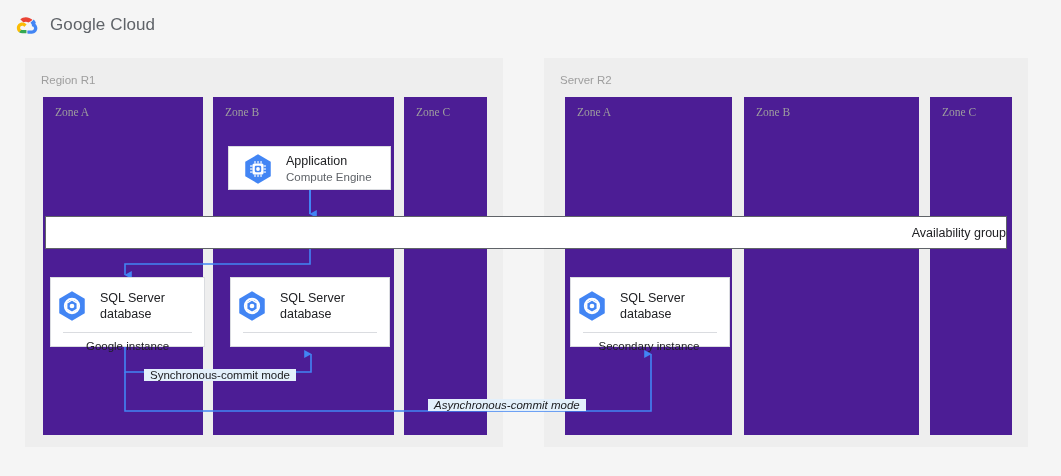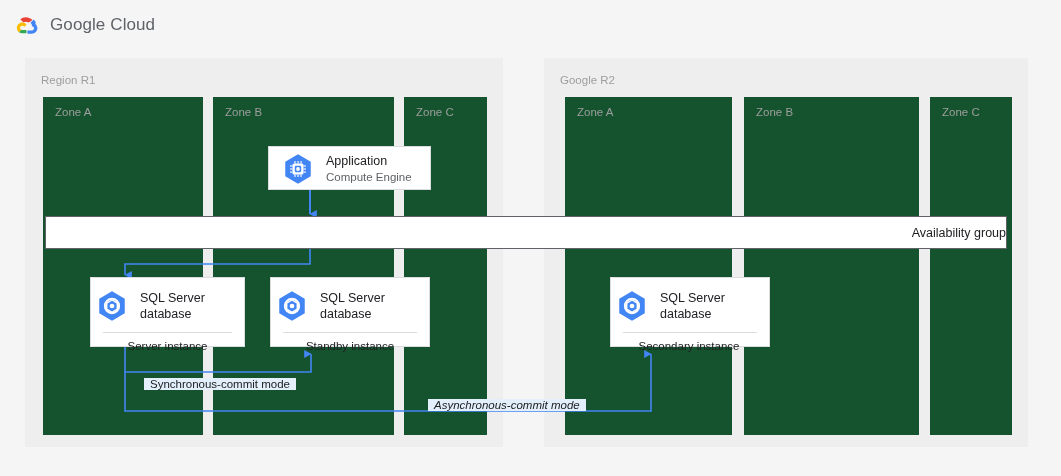--- a/index.html
+++ b/index.html
@@ -51,39 +51,39 @@
   }
   .region-label {
     position: absolute;
     left: 16px;
     top: 16px;
     font-size: 11.5px;
     color: #9e9e9e;
   }
   .zone {
     position: absolute;
-    background: #14532d;
-    box-sizing: border-box;
+    background: #4c1d95;
+    box-sizing: border-box;
+    font-family: Liberation Serif, serif;
   }
   .zone-label {
     position: absolute;
     left: 12px;
     top: 9px;
     font-size: 11.5px;
     color: #9e9e9e;
   }
 
   
   .card {
     position: absolute;
     background: #ffffff;
     border: 1px solid #dadce0;
     box-sizing: border-box;
     z-index: 6;
-    margin-left: 40px;
   }
   .card-main {
     display: flex;
     align-items: center;
     padding: 10px 12px 8px 12px;
     box-sizing: border-box;
   }
   .card-icon {
     width: 34px;
     height: 34px;
@@ -174,21 +174,21 @@
     <div class="zone-label">Zone A</div>
   </div>
   <div class="zone" style="left:213px; top:97px; width:181px; height:338px;">
     <div class="zone-label">Zone B</div>
   </div>
   <div class="zone" style="left:404px; top:97px; width:83px; height:338px;">
     <div class="zone-label">Zone C</div>
   </div>
 
   <div class="region" style="left:544px; top:58px; width:484px; height:389px;">
-    <div class="region-label">Google R2</div>
+    <div class="region-label">Server R2</div>
   </div>
   <div class="zone" style="left:565px; top:97px; width:167px; height:338px;">
     <div class="zone-label">Zone A</div>
   </div>
   <div class="zone" style="left:744px; top:97px; width:175px; height:338px;">
     <div class="zone-label">Zone B</div>
   </div>
   <div class="zone" style="left:930px; top:97px; width:82px; height:338px;">
     <div class="zone-label">Zone C</div>
   </div>
@@ -210,21 +210,21 @@
 
     <g>
       <path d="M125,347 L125,372 L311,372 L311,354" stroke="#4285f4" stroke-width="1.6" fill="none" marker-end="url(#arrowblue)"></path>
     </g>
 
     <g>
       <path d="M125,372 L125,411 L651,411 L651,354" stroke="#4285f4" stroke-width="1.6" fill="none" marker-end="url(#arrowblue)"></path>
     </g>
   </svg>
 
-  <div class="conn-label" style="left:144px; top:378px;">Synchronous-commit mode</div>
+  <div class="conn-label" style="left:144px; top:369px;">Synchronous-commit mode</div>
   <div class="conn-label" style="left:428px; top:399px;font-style:italic;">Asynchronous-commit mode</div>
 
   <div class="card" style="left:228px; top:146px; width:163px; height:44px;">
     <div class="card-main" style="padding:5px 12px 5px 12px;">
       <svg class="card-icon" viewBox="0 0 36 36">
         <polygon points="18,2.4 31.5,10.2 31.5,25.8 18,33.6 4.5,25.8 4.5,10.2" fill="#4285f4"></polygon>
         <g fill="#ffffff">
           <rect x="12.2" y="12.2" width="11.6" height="11.6" rx="1.6"></rect>
         </g>
         <g fill="#4285f4">
@@ -264,38 +264,37 @@
         <circle cx="18" cy="18" r="7.6" fill="none" stroke="#ffffff" stroke-width="2.1"></circle>
         <path d="M18 11.6 L23.6 14.9 L23.6 21.4 L18 24.7 L12.4 21.4 L12.4 14.9 Z" fill="none" stroke="#ffffff" stroke-width="1.5"></path>
         <circle cx="18" cy="18" r="2.5" fill="#ffffff"></circle>
       </svg>
       <div class="card-titles">
         <div class="card-title">SQL Server</div>
         <div class="card-title">database</div>
       </div>
     </div>
     <div class="card-divider"></div>
-    <div class="card-footer" style="text-align:center;">Server instance</div>
+    <div class="card-footer" style="text-align:center;">Google instance</div>
   </div>
 
   <div class="card db-card" style="left:230px; top:277px; width:160px; height:70px;">
     <div class="card-main">
       <svg class="card-icon" viewBox="0 0 36 36">
         <polygon points="18,2.4 31.5,10.2 31.5,25.8 18,33.6 4.5,25.8 4.5,10.2" fill="#4285f4"></polygon>
         <circle cx="18" cy="18" r="7.6" fill="none" stroke="#ffffff" stroke-width="2.1"></circle>
         <path d="M18 11.6 L23.6 14.9 L23.6 21.4 L18 24.7 L12.4 21.4 L12.4 14.9 Z" fill="none" stroke="#ffffff" stroke-width="1.5"></path>
         <circle cx="18" cy="18" r="2.5" fill="#ffffff"></circle>
       </svg>
       <div class="card-titles">
         <div class="card-title">SQL Server</div>
         <div class="card-title">database</div>
       </div>
     </div>
     <div class="card-divider"></div>
-    <div class="card-footer" style="text-align:center;">Standby instance</div>
   </div>
 
   <div class="card db-card" style="left:570px; top:277px; width:160px; height:70px;">
     <div class="card-main">
       <svg class="card-icon" viewBox="0 0 36 36">
         <polygon points="18,2.4 31.5,10.2 31.5,25.8 18,33.6 4.5,25.8 4.5,10.2" fill="#4285f4"></polygon>
         <circle cx="18" cy="18" r="7.6" fill="none" stroke="#ffffff" stroke-width="2.1"></circle>
         <path d="M18 11.6 L23.6 14.9 L23.6 21.4 L18 24.7 L12.4 21.4 L12.4 14.9 Z" fill="none" stroke="#ffffff" stroke-width="1.5"></path>
         <circle cx="18" cy="18" r="2.5" fill="#ffffff"></circle>
       </svg>

